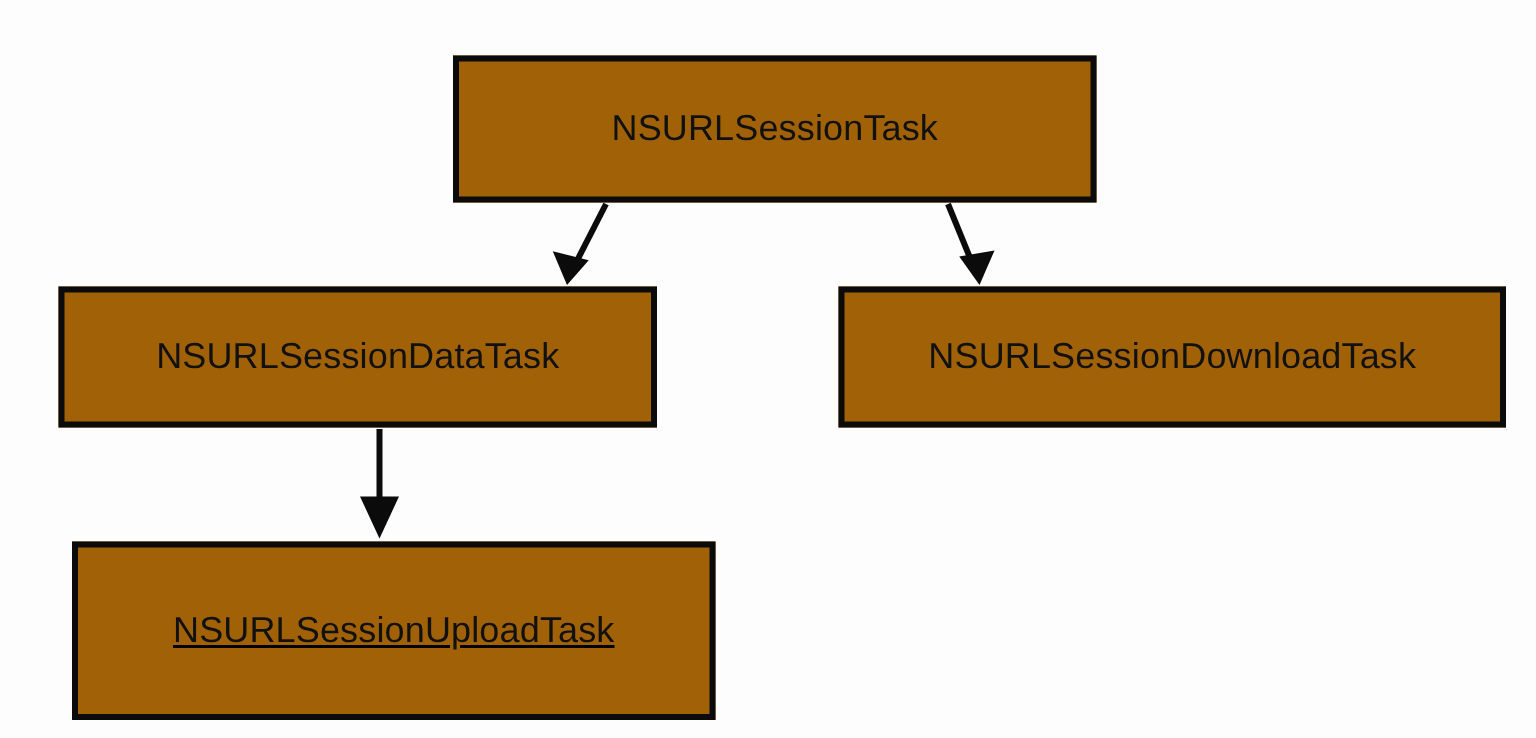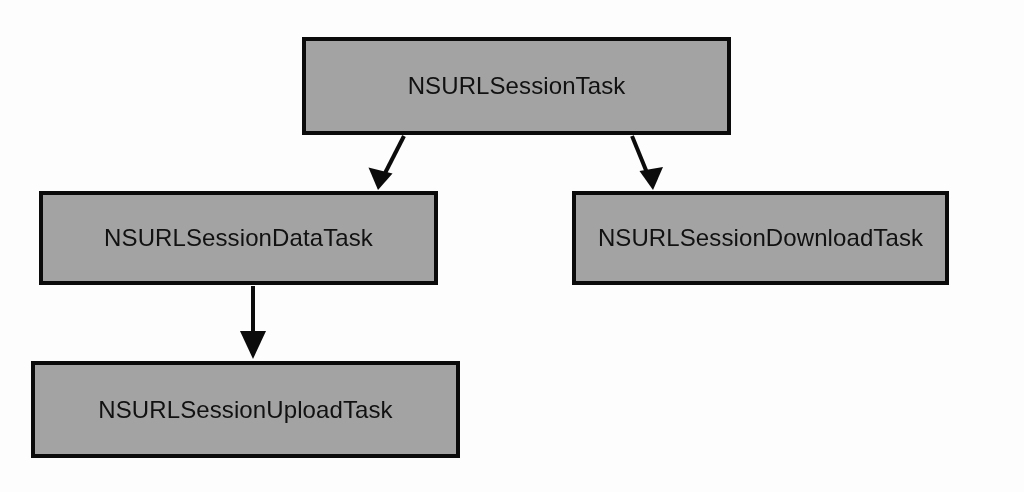--- a/index.html
+++ b/index.html
@@ -24,42 +24,42 @@
     position: absolute;
     top: 0;
     left: 0;
     width: 1024px;
     height: 492px;
     display: block;
   }
   .node-box {
     position: absolute;
     box-sizing: border-box;
-    background: #a3a3a3;
+    background: #a16207;
     border: 4px solid #0b0b0b;
     display: flex;
     align-items: center;
     justify-content: center;
     text-align: center;
   }
   .node-label {
     font-family: "Liberation Sans", "DejaVu Sans", sans-serif;
     font-size: 24px;
     font-weight: 400;
     line-height: 1.15;
     color: #111111;
     letter-spacing: 0.1px;
     white-space: nowrap;
     -webkit-font-smoothing: antialiased;
   }
   
   #node-root        { left: 302px; top: 37px;  width: 429px; height: 98px; }
   #node-data        { left: 39px;  top: 191px; width: 399px; height: 94px; }
-  #node-download    { left: 572px; top: 191px; width: 377px; height: 94px; }
-  #node-upload      { left: 31px;  top: 361px; width: 429px; height: 97px; }
+  #node-download    { left: 559px; top: 191px; width: 445px; height: 94px; }
+  #node-upload      { left: 48px;  top: 361px; width: 429px; height: 119px; text-decoration: underline; }
 </style>
 </head>
 <body>
 
 <div id="diagram-root">
 
   <svg id="diagram-svg" viewBox="0 0 1024 492" xmlns="http://www.w3.org/2000/svg">
 
     <g>
       <line x1="404" y1="136" x2="381.5" y2="180" stroke="#0b0b0b" stroke-width="4" stroke-linecap="butt"></line>

